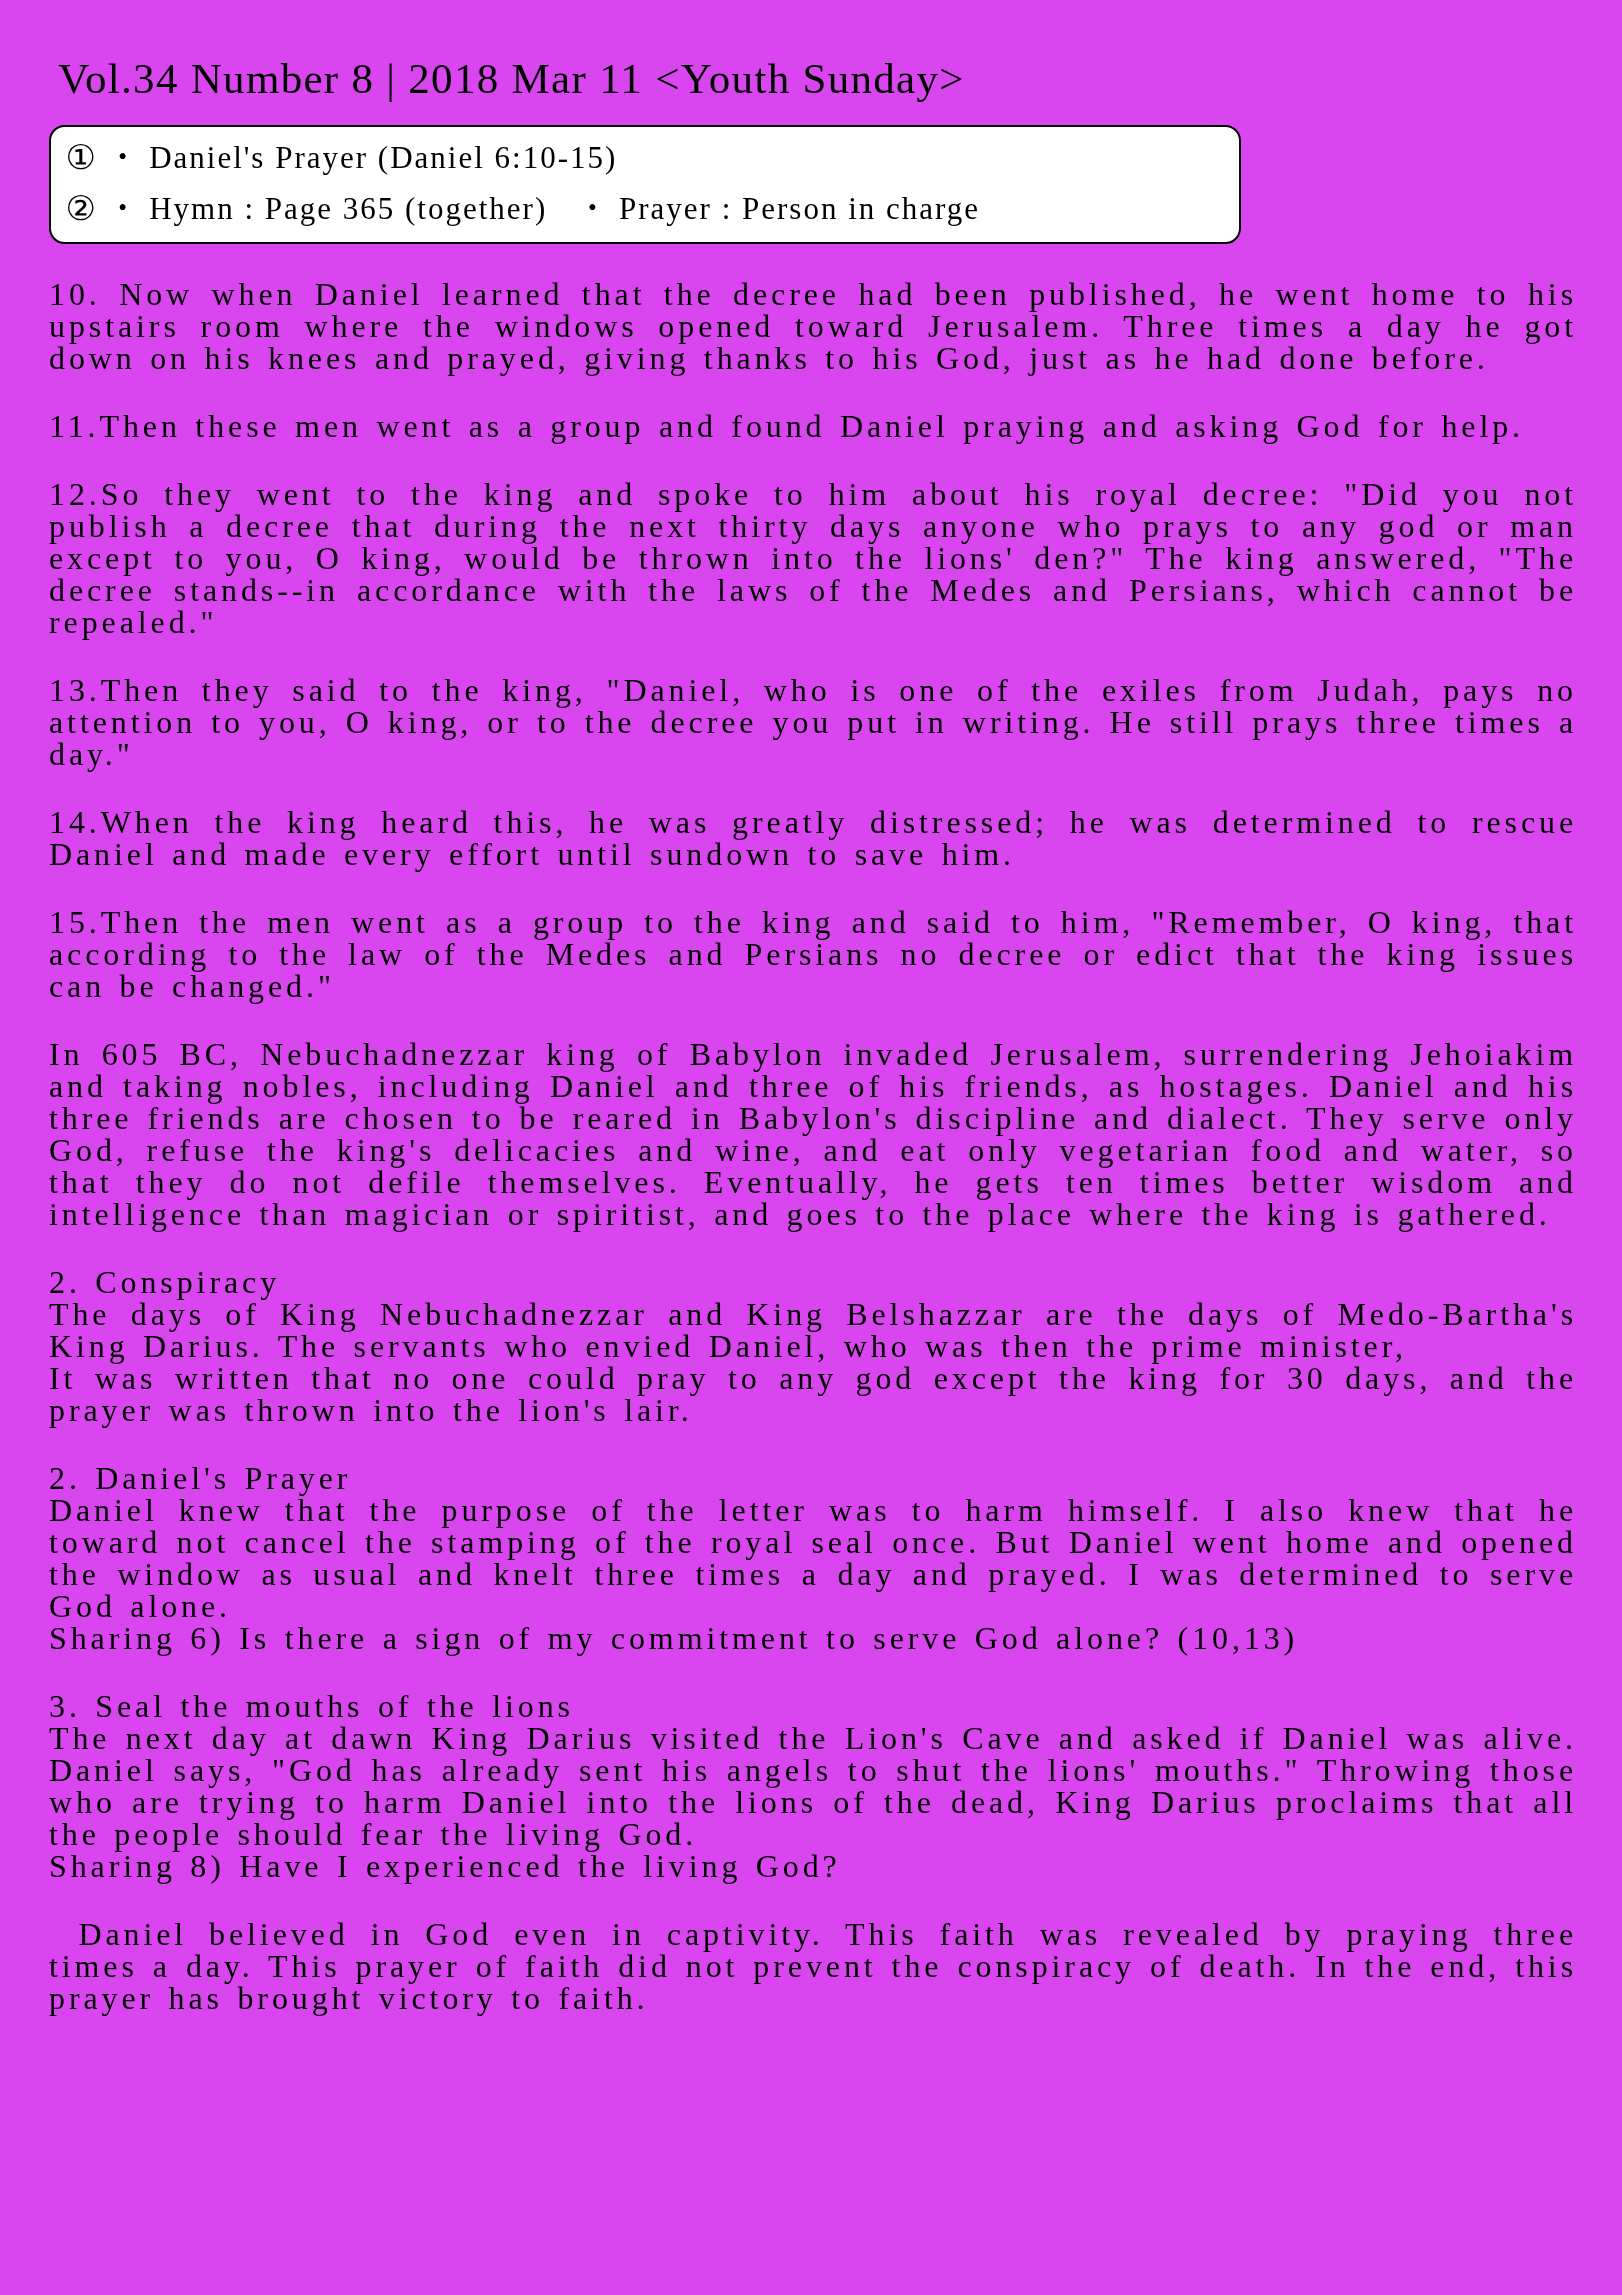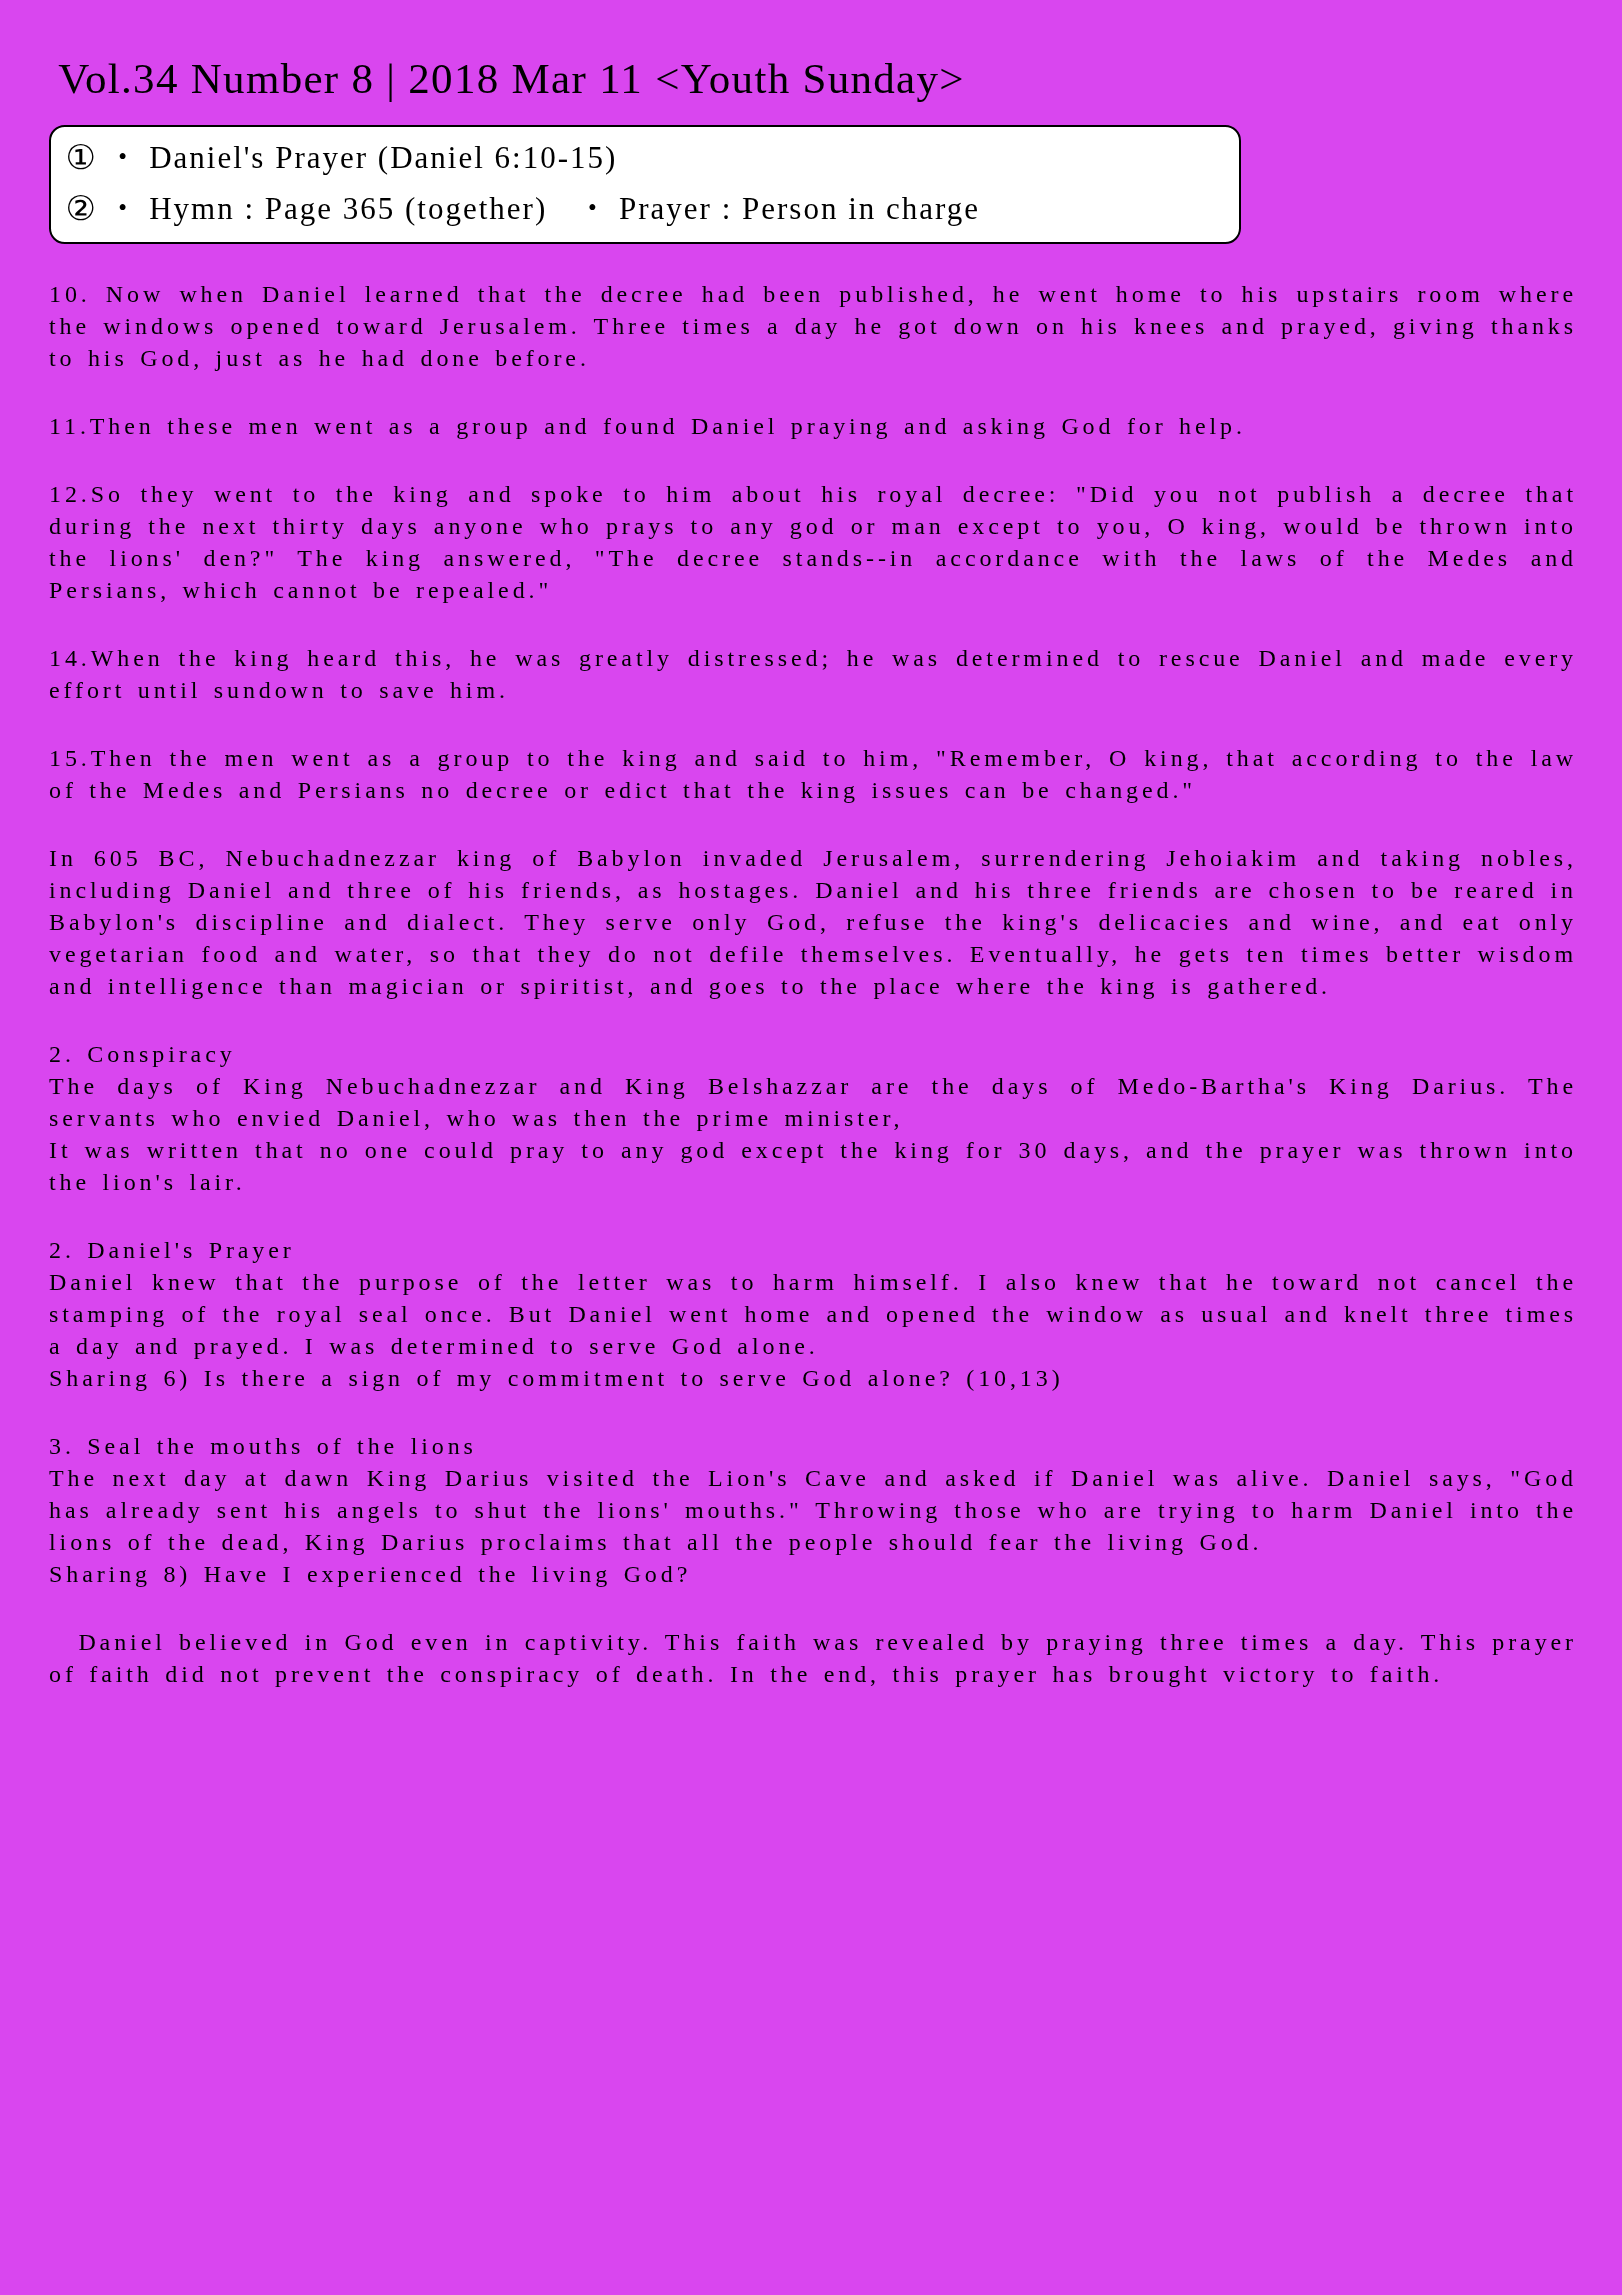--- a/index.html
+++ b/index.html
@@ -56,21 +56,21 @@
     font-size: 25px;
     margin-right: 10.5px;
     vertical-align: 2.6px;
   }
   .bullet.second {
     margin-left: 31px;
   }
   
   .body-text {
     margin-top: 34px;
-    font-size: 24px;
+    font-size: 32px;
     line-height: 32px;
     letter-spacing: 3.9px;
     word-spacing: 2.6px;
   }
   .para {
     margin: 0 0 36px 0;
     text-align: justify;
   }
   .section {
     margin: 18.3px 0 36px 0;
@@ -108,20 +108,21 @@
         <span class="bullet second">•</span>
         <span>Prayer : Person in charge</span>
       </div>
     </div>
 
     <div class="body-text">
 
       <p class="para">10. Now when Daniel learned that the decree had been published, he went home to his upstairs room where the windows opened toward Jerusalem. Three times a day he got down on his knees and prayed, giving thanks to his God, just as he had done before.</p>
       <p class="para">11.Then these men went as a group and found Daniel praying and asking God for help.</p>
       <p class="para">12.So they went to the king and spoke to him about his royal decree: "Did you not publish a decree that during the next thirty days anyone who prays to any god or man except to you, O king, would be thrown into the lions' den?" The king answered, "The decree stands--in accordance with the laws of the Medes and Persians, which cannot be repealed."</p>
+      <p class="para">13.Then they said to the king, "Daniel, who is one of the exiles from Judah, pays no attention to you, O king, or to the decree you put in writing. He still prays three times a day."</p>
       <p class="para">14.When the king heard this, he was greatly distressed; he was determined to rescue Daniel and made every effort until sundown to save him.</p>
       <p class="para">15.Then the men went as a group to the king and said to him, "Remember, O king, that according to the law of the Medes and Persians no decree or edict that the king issues can be changed."</p>
 
       <p class="para">In 605 BC, Nebuchadnezzar king of Babylon invaded Jerusalem, surrendering Jehoiakim and taking nobles, including Daniel and three of his friends, as hostages. Daniel and his three friends are chosen to be reared in Babylon's discipline and dialect. They serve only God, refuse the king's delicacies and wine, and eat only vegetarian food and water, so that they do not defile themselves. Eventually, he gets ten times better wisdom and intelligence than magician or spiritist, and goes to the place where the king is gathered.</p>
 
       <div class="section">
         <p>2. Conspiracy</p>
         <p class="flow">The days of King Nebuchadnezzar and King Belshazzar are the days of Medo-Bartha's King Darius. The servants who envied Daniel, who was then the prime minister,</p>
         <p class="flow">It was written that no one could pray to any god except the king for 30 days, and the prayer was thrown into the lion's lair.</p>
       </div>

